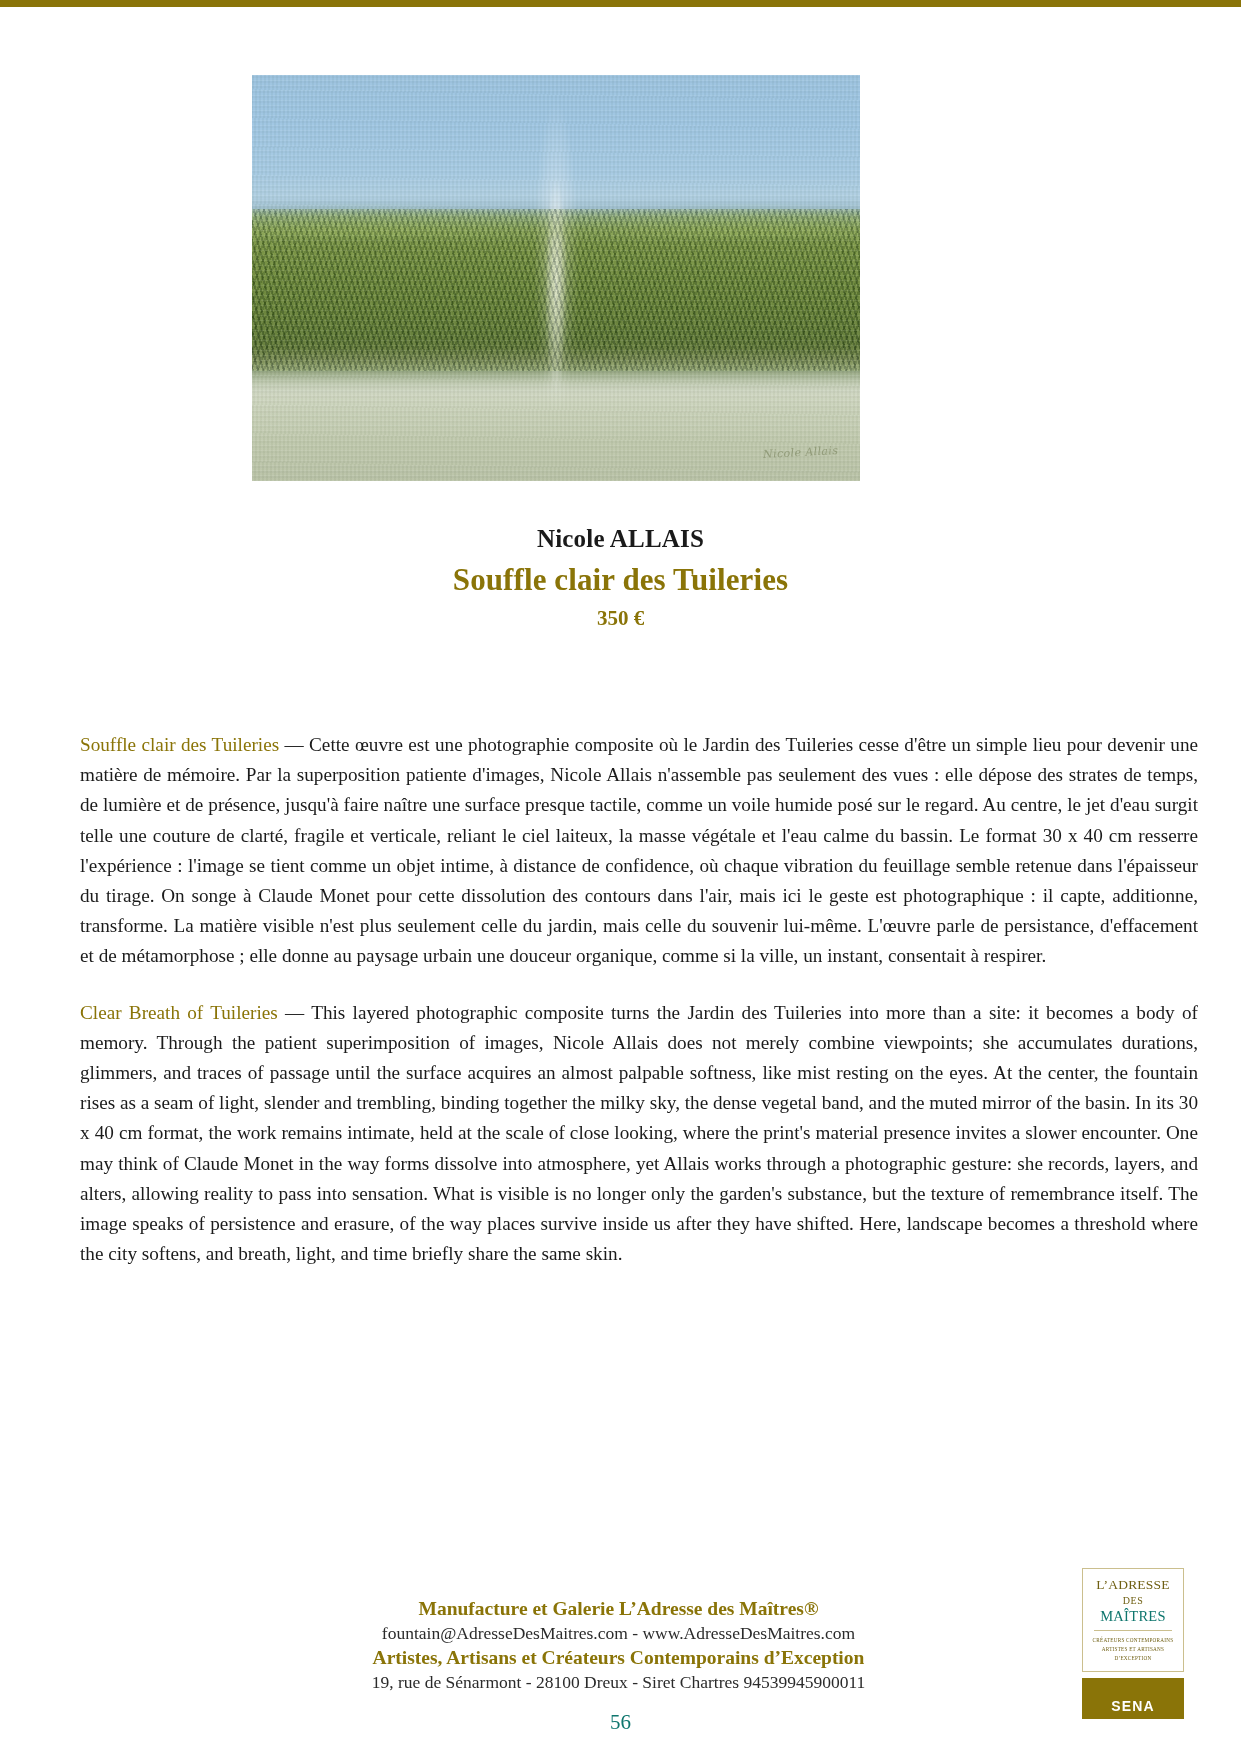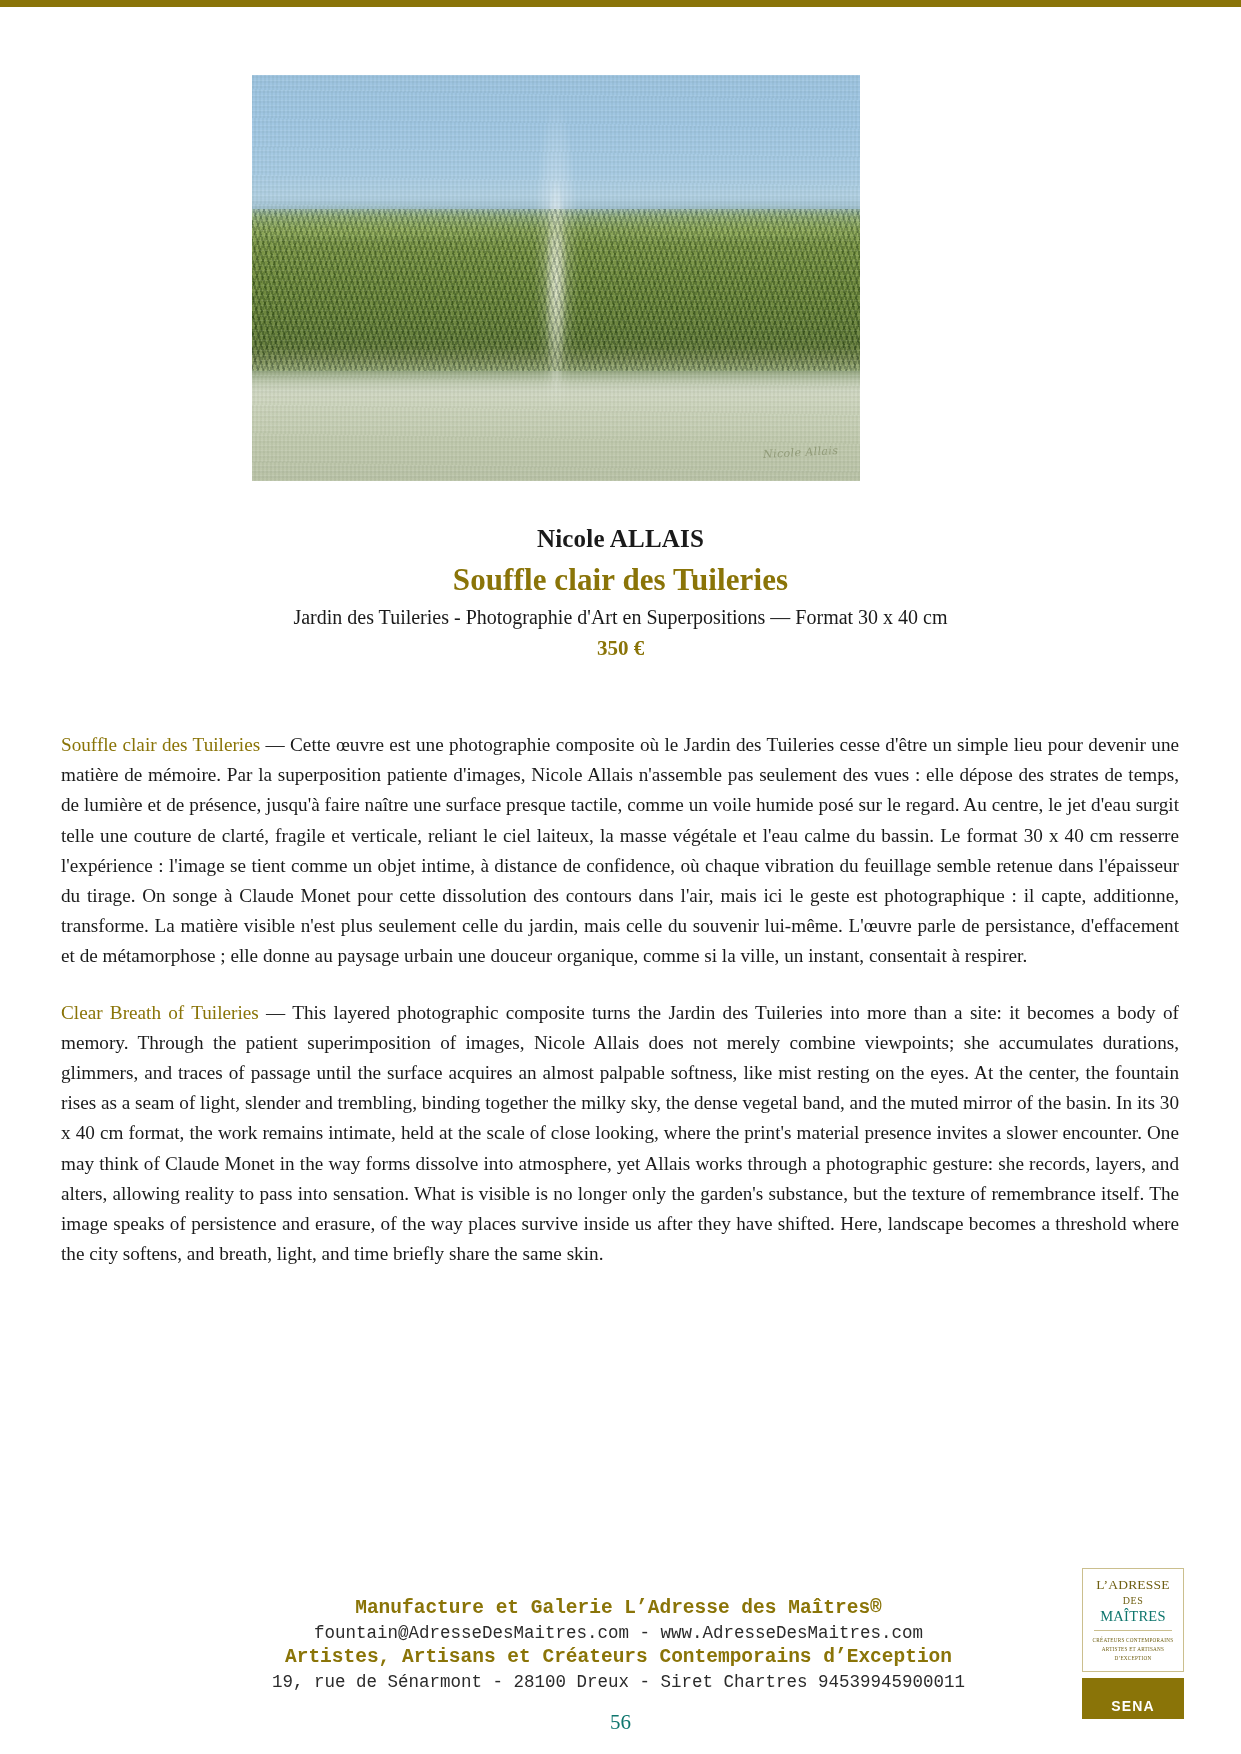--- a/index.html
+++ b/index.html
@@ -160,21 +160,21 @@
     font-weight: bold;
     font-size: 21px;
     color: #8a7408;
     margin: 0;
   }
 
   
   .body-copy {
     position: absolute;
     top: 730px;
-    left: 61px;
+    left: 80px;
     width: 1118px;
   }
   .para {
     font-family: "Liberation Serif", serif;
     font-size: 19.2px;
     line-height: 30.2px;
     color: #1b1b1b;
     text-align: justify;
     margin: 0 0 26px 0;
     hyphens: none;
@@ -184,21 +184,21 @@
     color: #8a7408;
   }
 
   
   .footer {
     position: absolute;
     top: 1596px;
     left: 0;
     width: 1237px;
     text-align: center;
-    font-family: Liberation Mono, monospace;
+    font-family: Liberation Serif, serif;
   }
   .footer-line {
     margin: 0;
     line-height: 1.33;
   }
   .footer-gold {
     color: #8a7408;
     font-weight: bold;
     font-size: 19.5px;
   }
@@ -285,21 +285,20 @@
   <div class="artwork-hilltop"></div>
   <div class="artwork-veg"></div>
   <div class="artwork-streaks"></div>
   <div class="artwork-noise"></div>
   <div class="artwork-signature">Nicole Allais</div>
 </div>
 
 <div class="caption">
   <p class="artist-name">Nicole ALLAIS</p>
   <p class="artwork-title">Souffle clair des Tuileries</p>
-  <p class="artwork-subtitle">Jardin des Tuileries - Photographie d'Art en Superpositions — Format 30 x 40 cm</p>
   <p class="artwork-price">350 €</p>
 </div>
 
 <div class="body-copy">
   <p class="para"><span class="lead">Souffle clair des Tuileries</span><span> — Cette œuvre est une photographie composite où le Jardin des Tuileries cesse d'être un simple lieu pour devenir une matière de mémoire. Par la superposition patiente d'images, Nicole Allais n'assemble pas seulement des vues : elle dépose des strates de temps, de lumière et de présence, jusqu'à faire naître une surface presque tactile, comme un voile humide posé sur le regard. Au centre, le jet d'eau surgit telle une couture de clarté, fragile et verticale, reliant le ciel laiteux, la masse végétale et l'eau calme du bassin. Le format 30 x 40 cm resserre l'expérience : l'image se tient comme un objet intime, à distance de confidence, où chaque vibration du feuillage semble retenue dans l'épaisseur du tirage. On songe à Claude Monet pour cette dissolution des contours dans l'air, mais ici le geste est photographique : il capte, additionne, transforme. La matière visible n'est plus seulement celle du jardin, mais celle du souvenir lui-même. L'œuvre parle de persistance, d'effacement et de métamorphose ; elle donne au paysage urbain une douceur organique, comme si la ville, un instant, consentait à respirer.</span></p>
   <p class="para"><span class="lead">Clear Breath of Tuileries</span><span> — This layered photographic composite turns the Jardin des Tuileries into more than a site: it becomes a body of memory. Through the patient superimposition of images, Nicole Allais does not merely combine viewpoints; she accumulates durations, glimmers, and traces of passage until the surface acquires an almost palpable softness, like mist resting on the eyes. At the center, the fountain rises as a seam of light, slender and trembling, binding together the milky sky, the dense vegetal band, and the muted mirror of the basin. In its 30 x 40 cm format, the work remains intimate, held at the scale of close looking, where the print's material presence invites a slower encounter. One may think of Claude Monet in the way forms dissolve into atmosphere, yet Allais works through a photographic gesture: she records, layers, and alters, allowing reality to pass into sensation. What is visible is no longer only the garden's substance, but the texture of remembrance itself. The image speaks of persistence and erasure, of the way places survive inside us after they have shifted. Here, landscape becomes a threshold where the city softens, and breath, light, and time briefly share the same skin.</span></p>
 </div>
 
 <div class="footer">
   <p class="footer-line footer-gold">Manufacture et Galerie L’Adresse des Maîtres®</p>

